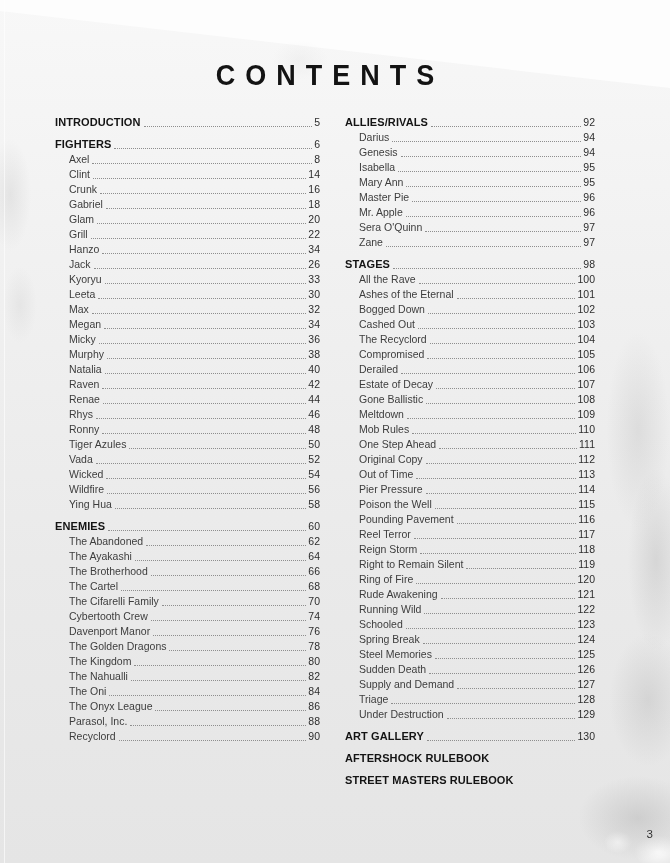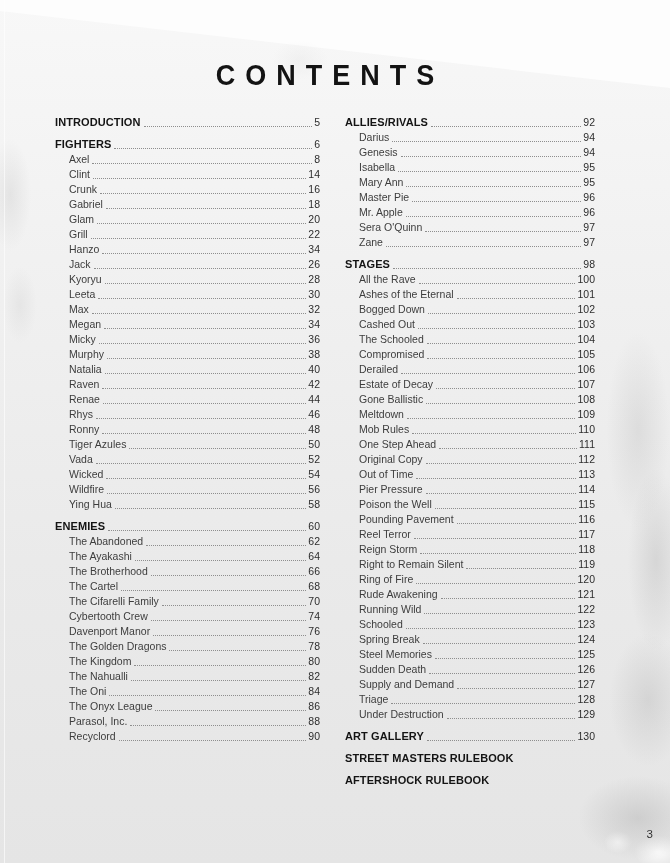--- a/index.html
+++ b/index.html
@@ -158,21 +158,21 @@
             <span class="pg">34</span>
           </div>
           <div class="toc-row e">
             <span class="lab">Jack</span>
             <span class="dots"></span>
             <span class="pg">26</span>
           </div>
           <div class="toc-row e">
             <span class="lab">Kyoryu</span>
             <span class="dots"></span>
-            <span class="pg">28</span>
+            <span class="pg">33</span>
           </div>
           <div class="toc-row e">
             <span class="lab">Leeta</span>
             <span class="dots"></span>
             <span class="pg">30</span>
           </div>
           <div class="toc-row e">
             <span class="lab">Max</span>
             <span class="dots"></span>
             <span class="pg">32</span>
@@ -383,21 +383,21 @@
             <span class="lab">Bogged Down</span>
             <span class="dots"></span>
             <span class="pg">102</span>
           </div>
           <div class="toc-row e">
             <span class="lab">Cashed Out</span>
             <span class="dots"></span>
             <span class="pg">103</span>
           </div>
           <div class="toc-row e">
-            <span class="lab">The Schooled</span>
+            <span class="lab">The Recyclord</span>
             <span class="dots"></span>
             <span class="pg">104</span>
           </div>
           <div class="toc-row e">
             <span class="lab">Compromised</span>
             <span class="dots"></span>
             <span class="pg">105</span>
           </div>
           <div class="toc-row e">
             <span class="lab">Derailed</span>
@@ -518,23 +518,23 @@
             <span class="lab">Under Destruction</span>
             <span class="dots"></span>
             <span class="pg">129</span>
           </div>
           <div class="toc-row h">
             <span class="lab">ART GALLERY</span>
             <span class="dots"></span>
             <span class="pg">130</span>
           </div>
           <div class="toc-row h">
+            <span class="lab">AFTERSHOCK RULEBOOK</span>
+          </div>
+          <div class="toc-row h">
             <span class="lab">STREET MASTERS RULEBOOK</span>
-          </div>
-          <div class="toc-row h">
-            <span class="lab">AFTERSHOCK RULEBOOK</span>
           </div>
         </div>
     </div>
   </div>
 
   <div class="folio">3</div>
 </div>
 
 </body></html>

